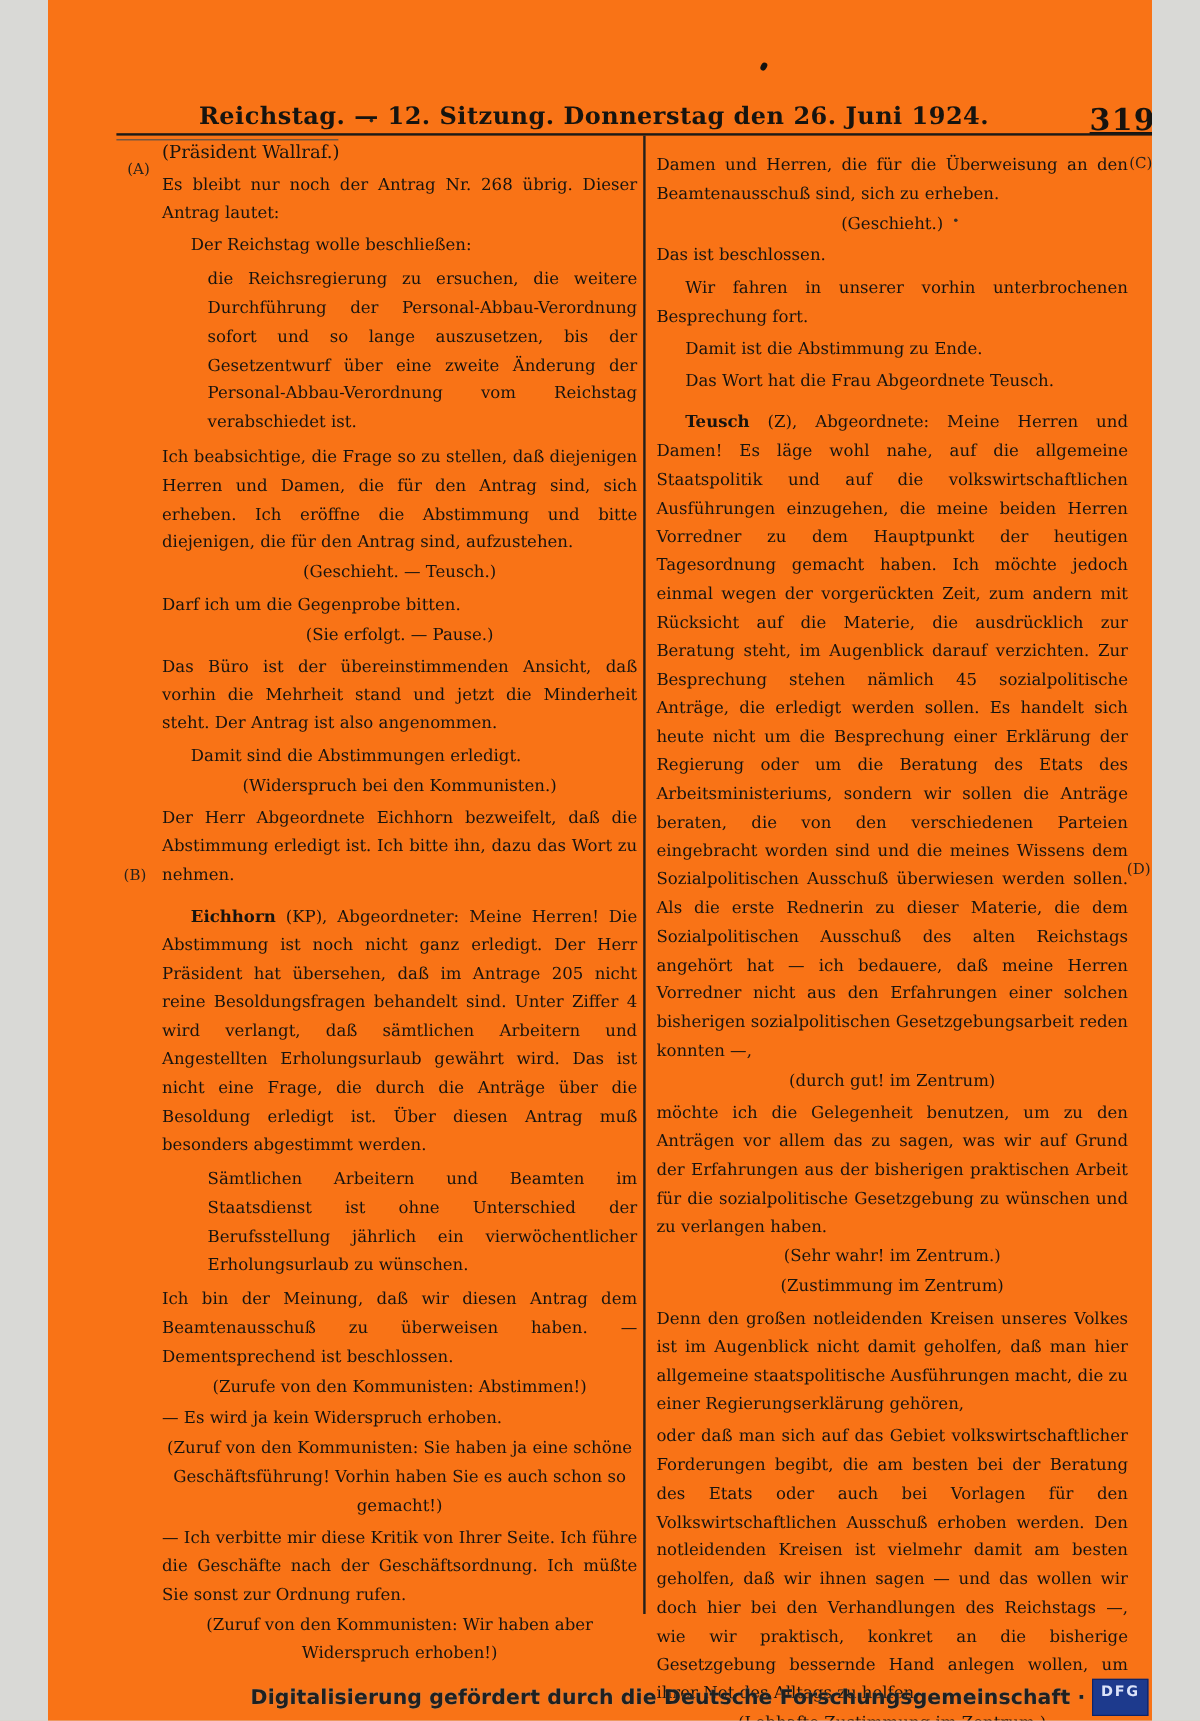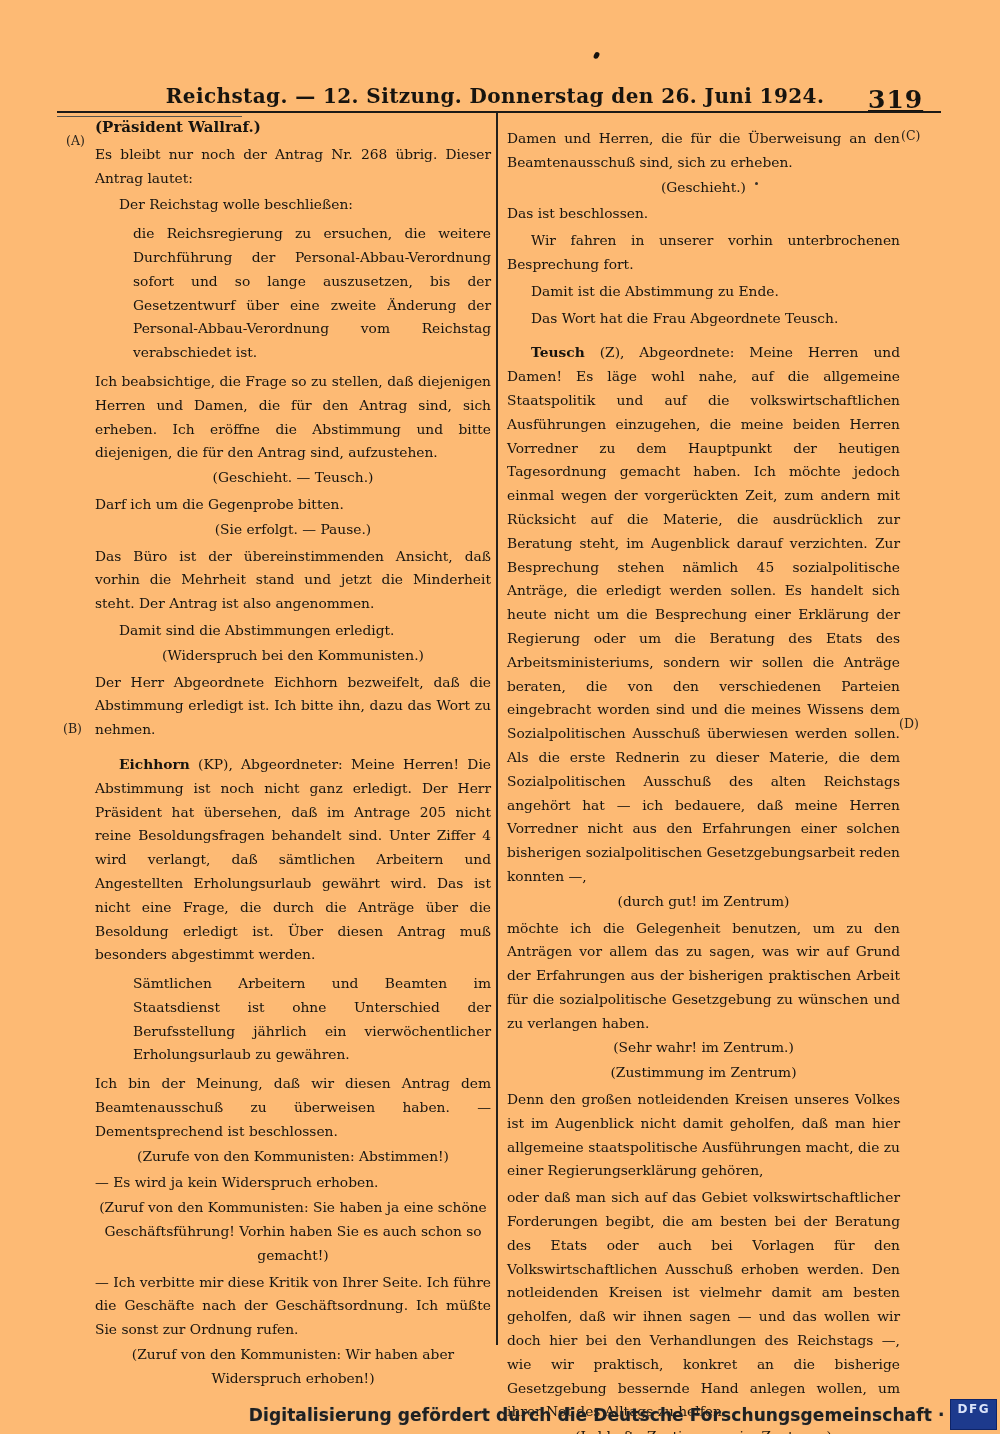--- a/index.html
+++ b/index.html
@@ -1,20 +1,20 @@
 <!DOCTYPE html>
 <html lang="de"><head>
 <meta charset="utf-8">
 <style>
   html,body{margin:0;padding:0;background:#d9d9d6;}
   .page{
     position:relative;
-    width:1000px;height:1434px;
+    width:920px;height:1434px;
     margin:0 auto;
-    background:#fdba74;
+    background:#f97316;
     font-family:"DejaVu Serif","Liberation Serif",serif;
     color:#17140f;
     overflow:hidden;
   }
   
   .header-title{
     position:absolute;top:84px;left:100px;right:110px;
     text-align:center;font-size:20px;font-weight:bold;
     letter-spacing:.4px;white-space:nowrap;
   }
@@ -29,21 +29,21 @@
   
   .col{position:absolute;text-align:justify;}
   .col-left{top:116px;left:95px;width:396px;}
   .col-right{top:124px;left:507px;width:393px;}
   .blk{
     margin:0;
     font-size:13.8px;line-height:23.8px;
     text-align:justify;
     hyphens:auto;
   }
-  .heading{font-weight:bold;font-size:15px;text-align:left;margin-bottom:2px;}
+  .heading{font-weight:normal;font-size:15px;text-align:left;margin-bottom:2px;}
   .para{margin-top:3px;}
   .ind{text-indent:24px;}
   .quote{margin:5px 0 5px 38px;}
   .stage{text-align:center;margin-top:1px;margin-bottom:1px;}
   .speaker{margin-top:11px;text-indent:24px;}
   .speaker-name{font-weight:bold;}
 
   
   .margin-letter{
     position:absolute;font-size:12.5px;color:#26221c;
@@ -100,21 +100,21 @@
       <p class="blk quote">die Reichsregierung zu ersuchen, die weitere Durchführung der Personal-Abbau-Verordnung sofort und so lange auszusetzen, bis der Gesetzentwurf über eine zweite Änderung der Personal-Abbau-Verordnung vom Reichstag verabschiedet ist.</p>
       <p class="blk para">Ich beabsichtige, die Frage so zu stellen, daß diejenigen Herren und Damen, die für den Antrag sind, sich erheben. Ich eröffne die Abstimmung und bitte diejenigen, die für den Antrag sind, aufzustehen.</p>
       <p class="blk stage">(Geschieht. — Teusch.)</p>
       <p class="blk para">Darf ich um die Gegenprobe bitten.</p>
       <p class="blk stage">(Sie erfolgt. — Pause.)</p>
       <p class="blk para">Das Büro ist der übereinstimmenden Ansicht, daß vorhin die Mehrheit stand und jetzt die Minderheit steht. Der Antrag ist also angenommen.</p>
       <p class="blk para ind">Damit sind die Abstimmungen erledigt.</p>
       <p class="blk stage">(Widerspruch bei den Kommunisten.)</p>
       <p class="blk para">Der Herr Abgeordnete Eichhorn bezweifelt, daß die Abstimmung erledigt ist. Ich bitte ihn, dazu das Wort zu nehmen.</p>
       <p class="blk speaker"><span class="speaker-name">Eichhorn</span> (KP), Abgeordneter: Meine Herren! Die Abstimmung ist noch nicht ganz erledigt. Der Herr Präsident hat übersehen, daß im Antrage 205 nicht reine Besoldungsfragen behandelt sind. Unter Ziffer 4 wird verlangt, daß sämtlichen Arbeitern und Angestellten Erholungsurlaub gewährt wird. Das ist nicht eine Frage, die durch die Anträge über die Besoldung erledigt ist. Über diesen Antrag muß besonders abgestimmt werden.</p>
-      <p class="blk quote">Sämtlichen Arbeitern und Beamten im Staatsdienst ist ohne Unterschied der Berufsstellung jährlich ein vierwöchentlicher Erholungsurlaub zu gewähren.</p>
+      <p class="blk quote">Sämtlichen Arbeitern und Beamten im Staatsdienst ist ohne Unterschied der Berufsstellung jährlich ein vierwöchentlicher Erholungsurlaub zu wünschen.</p>
       <p class="blk para">Ich bin der Meinung, daß wir diesen Antrag dem Beamtenausschuß zu überweisen haben. — Dementsprechend ist beschlossen.</p>
       <p class="blk stage">(Zurufe von den Kommunisten: Abstimmen!)</p>
       <p class="blk para">— Es wird ja kein Widerspruch erhoben.</p>
       <p class="blk stage">(Zuruf von den Kommunisten: Sie haben ja eine schöne Geschäftsführung! Vorhin haben Sie es auch schon so gemacht!)</p>
       <p class="blk para">— Ich verbitte mir diese Kritik von Ihrer Seite. Ich führe die Geschäfte nach der Geschäftsordnung. Ich müßte Sie sonst zur Ordnung rufen.</p>
       <p class="blk stage">(Zuruf von den Kommunisten: Wir haben aber Widerspruch erhoben!)</p>
     </div>
   <div id="col-right" class="col col-right">
       <p class="blk para">Damen und Herren, die für die Überweisung an den Beamtenausschuß sind, sich zu erheben.</p>
       <p class="blk stage">(Geschieht.)</p>

